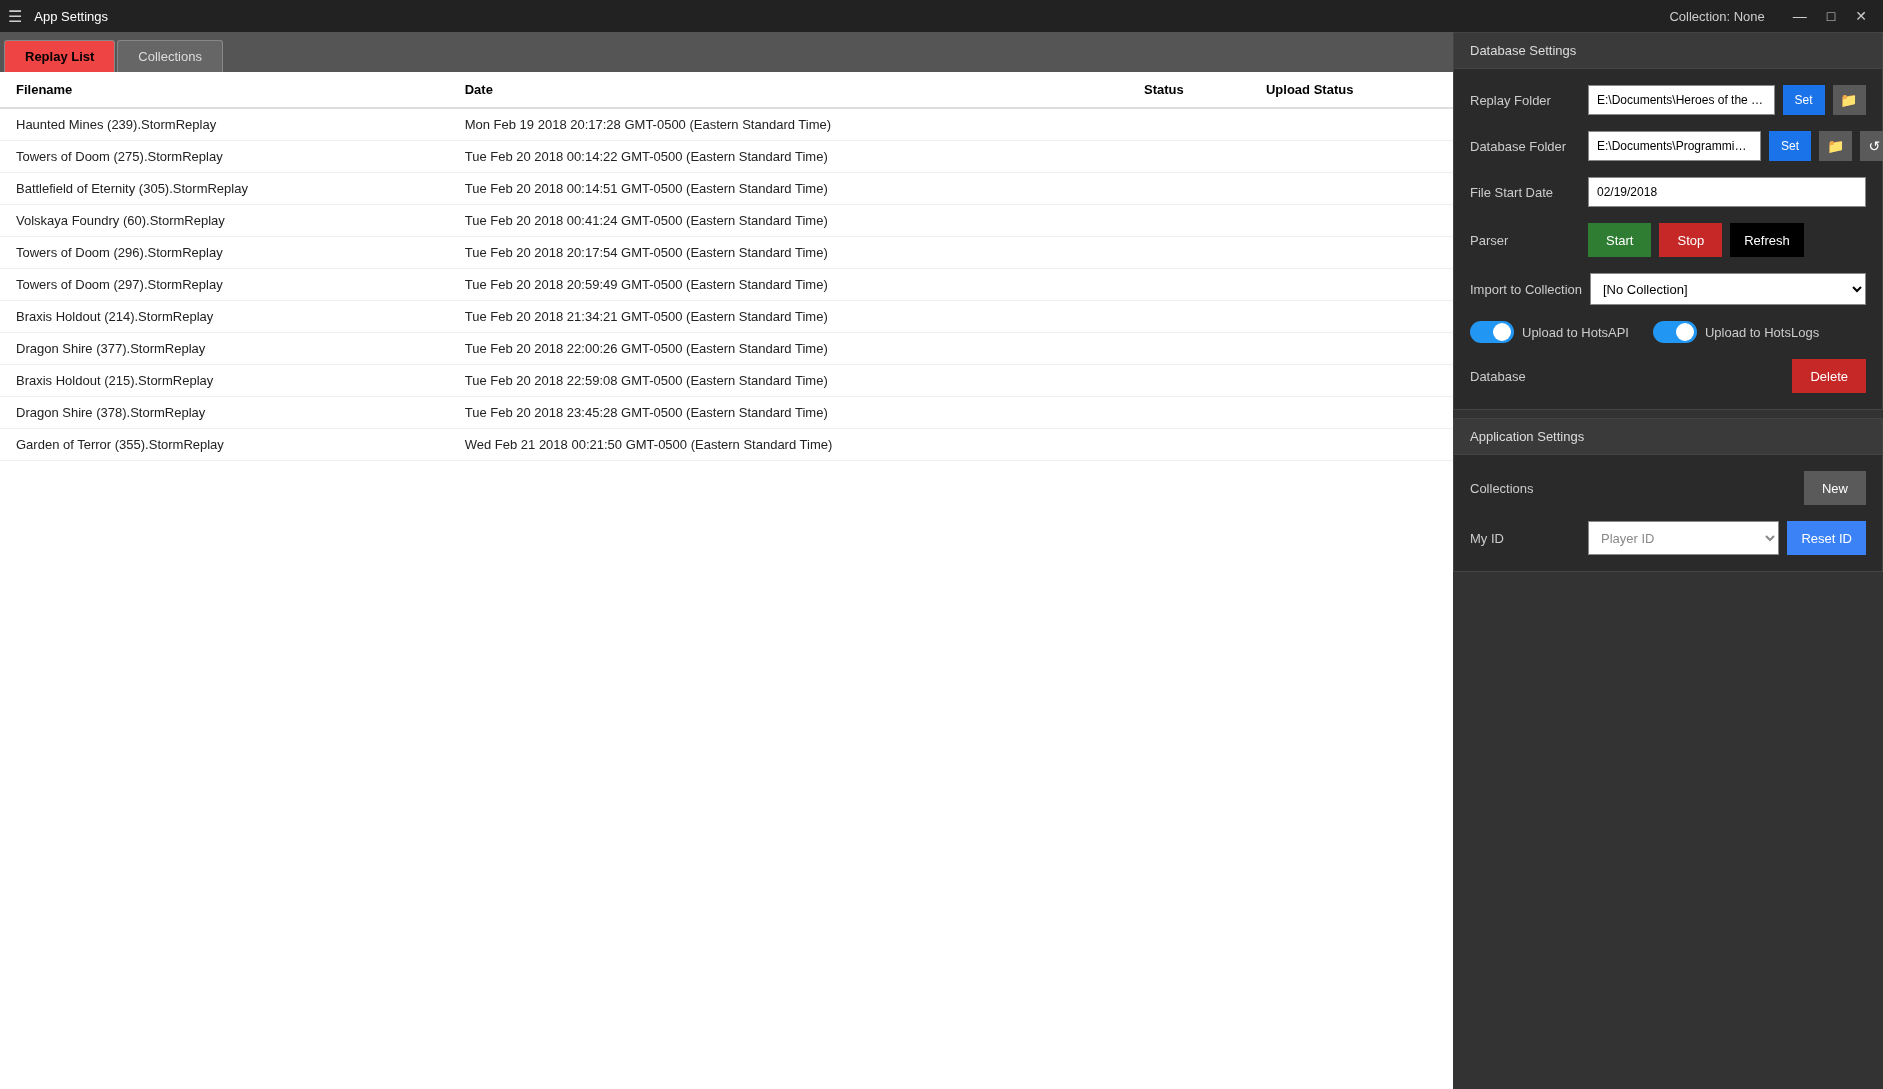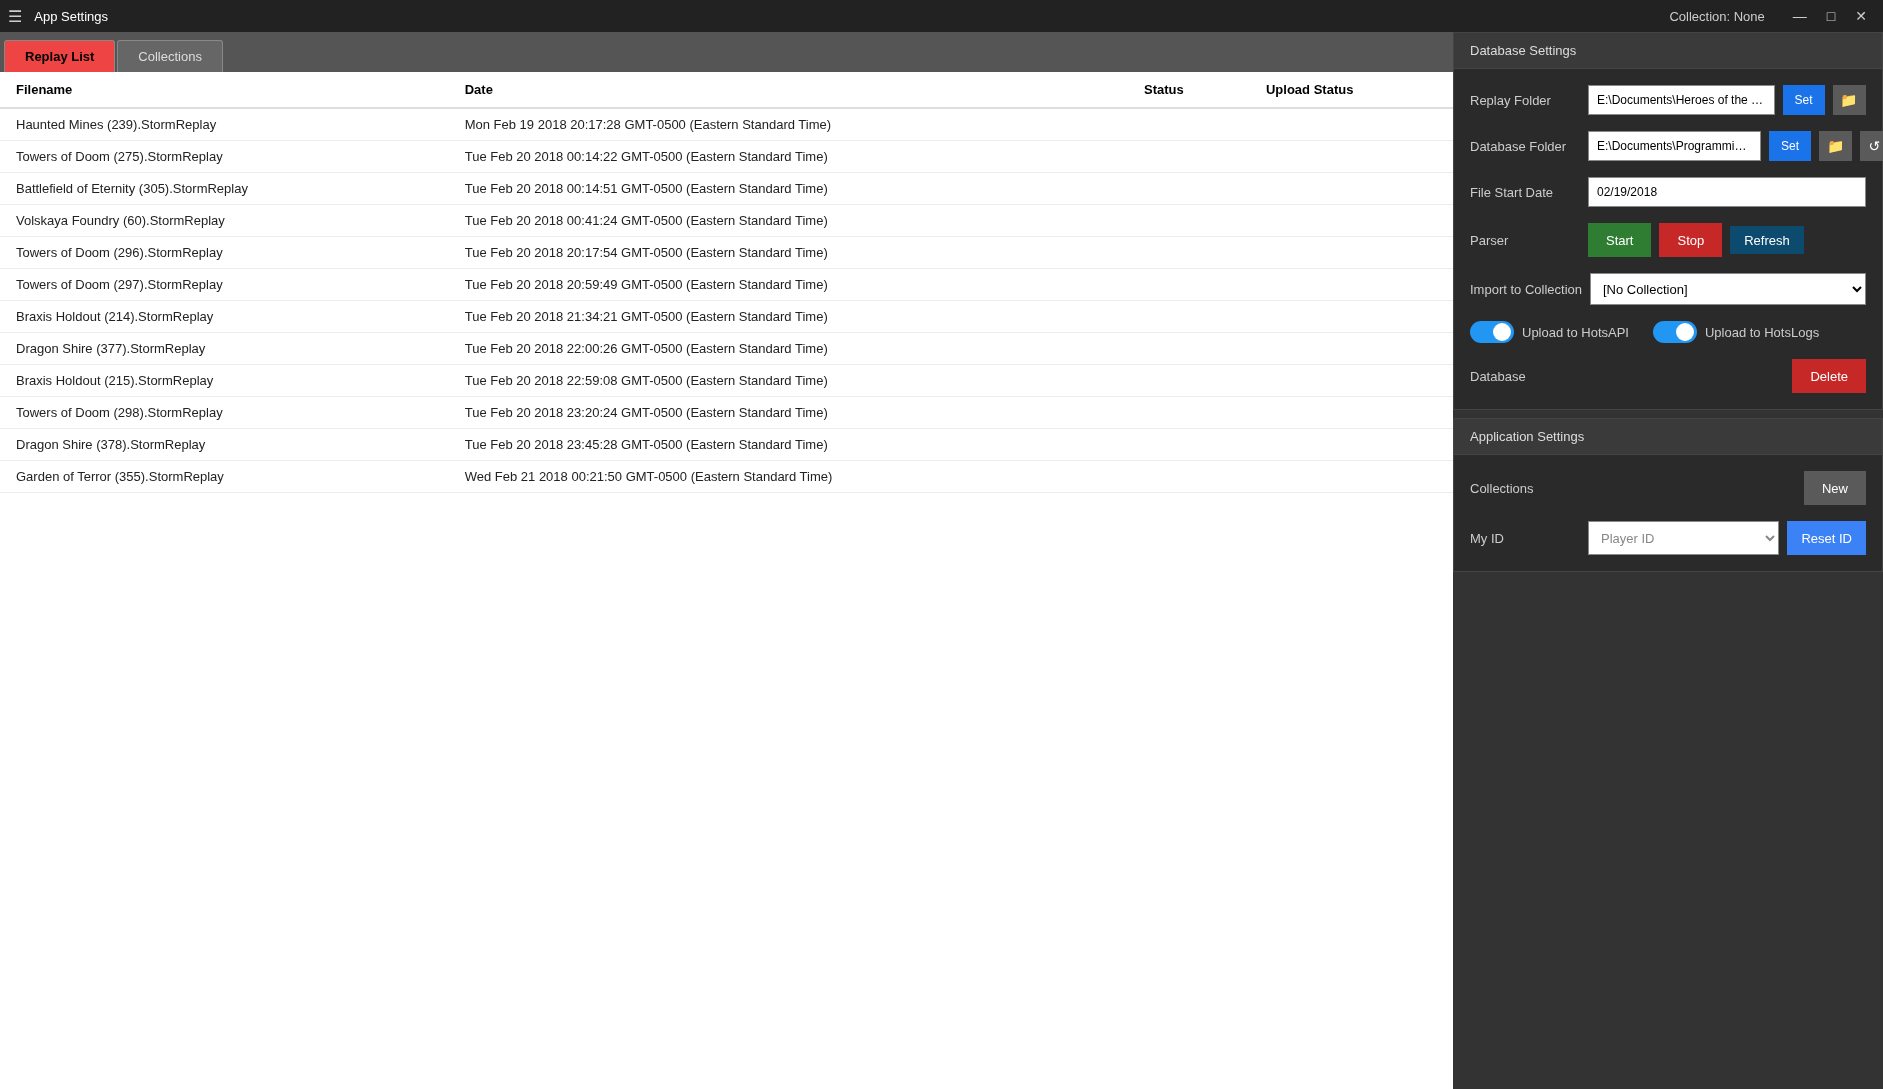--- a/index.html
+++ b/index.html
@@ -220,27 +220,27 @@
     .btn-stop {
       background: #c62828;
       color: #fff;
       border: none;
       padding: 5px 18px;
       cursor: pointer;
       font-size: 13px;
       height: 34px;
     }
     .btn-refresh {
-      background: #0c4a6e;
+      background: #000000;
       color: #fff;
       border: none;
       padding: 5px 14px;
       cursor: pointer;
       font-size: 13px;
-      height: 28px;
+      height: 34px;
     }
     .btn-delete {
       background: #c62828;
       color: #fff;
       border: none;
       padding: 9px 18px;
       cursor: pointer;
       font-size: 13px;
       height: 34px;
     }
@@ -427,26 +427,20 @@
       <td></td>
       <td></td>
     </tr>
             <tr>
       <td>Braxis Holdout (215).StormReplay</td>
       <td>Tue Feb 20 2018 22:59:08 GMT-0500 (Eastern Standard Time)</td>
       <td></td>
       <td></td>
     </tr>
             <tr>
-      <td>Towers of Doom (298).StormReplay</td>
-      <td>Tue Feb 20 2018 23:20:24 GMT-0500 (Eastern Standard Time)</td>
-      <td></td>
-      <td></td>
-    </tr>
-            <tr>
       <td>Dragon Shire (378).StormReplay</td>
       <td>Tue Feb 20 2018 23:45:28 GMT-0500 (Eastern Standard Time)</td>
       <td></td>
       <td></td>
     </tr>
             <tr>
       <td>Garden of Terror (355).StormReplay</td>
       <td>Wed Feb 21 2018 00:21:50 GMT-0500 (Eastern Standard Time)</td>
       <td></td>
       <td></td>

